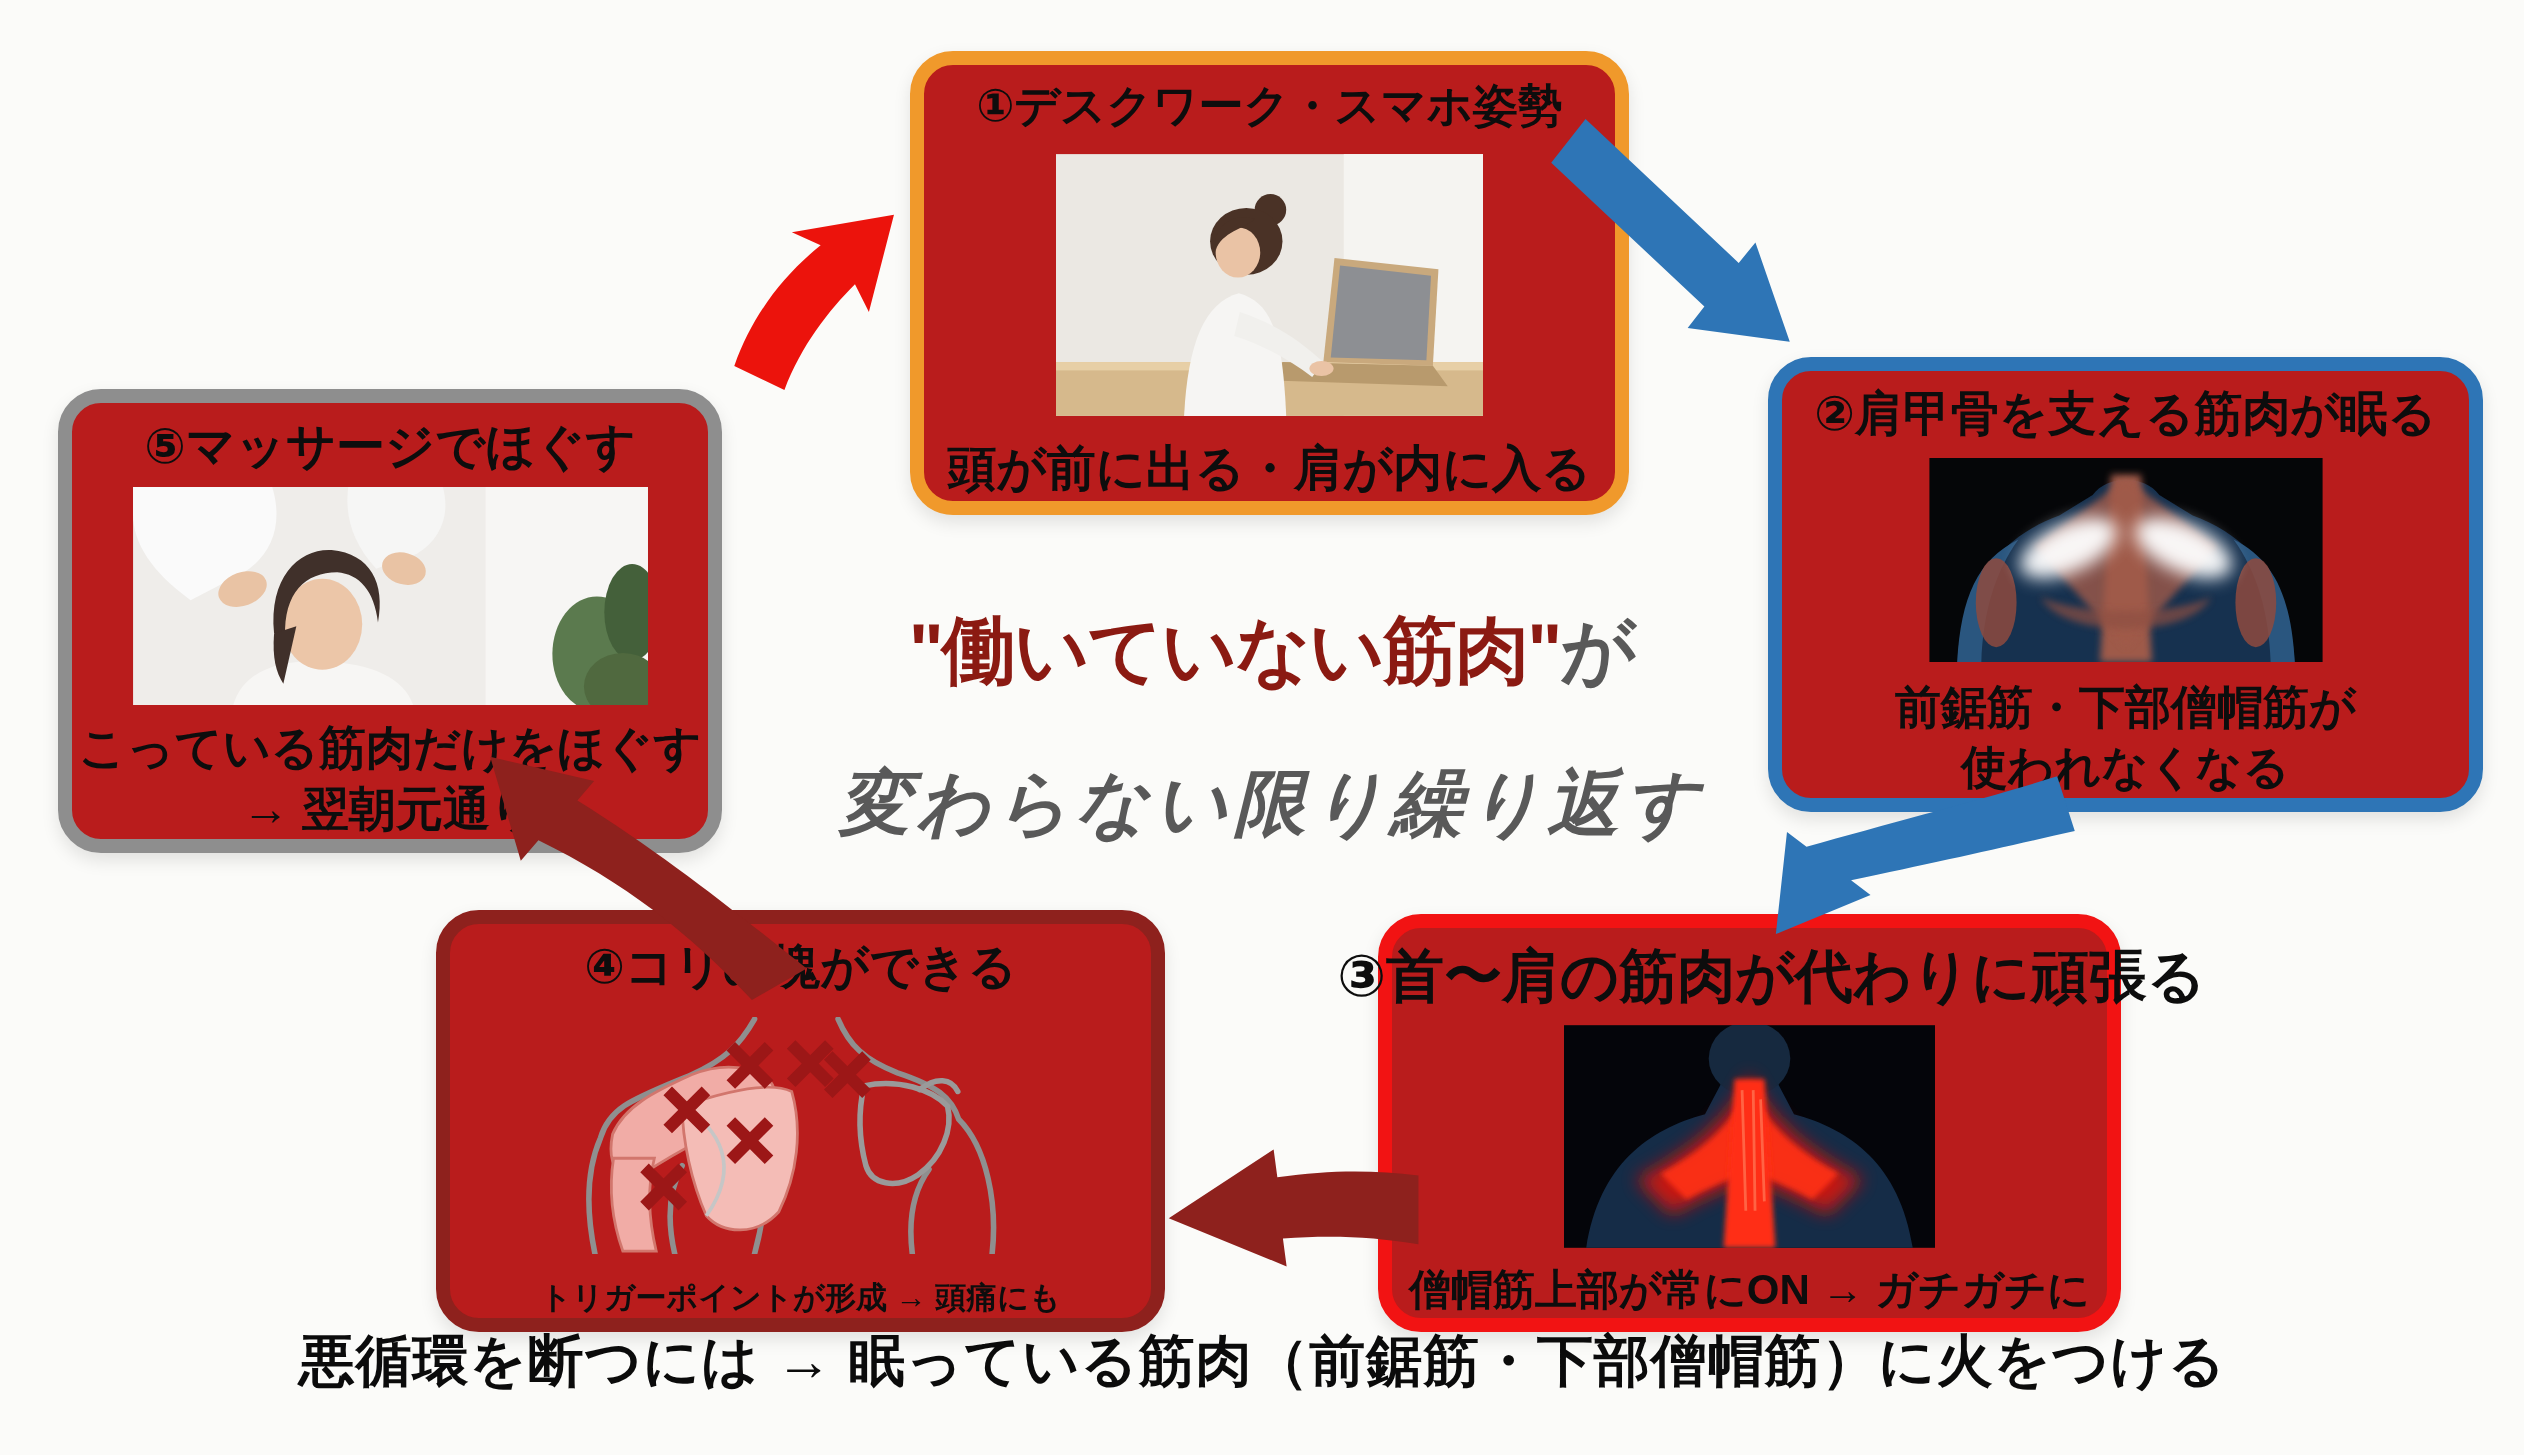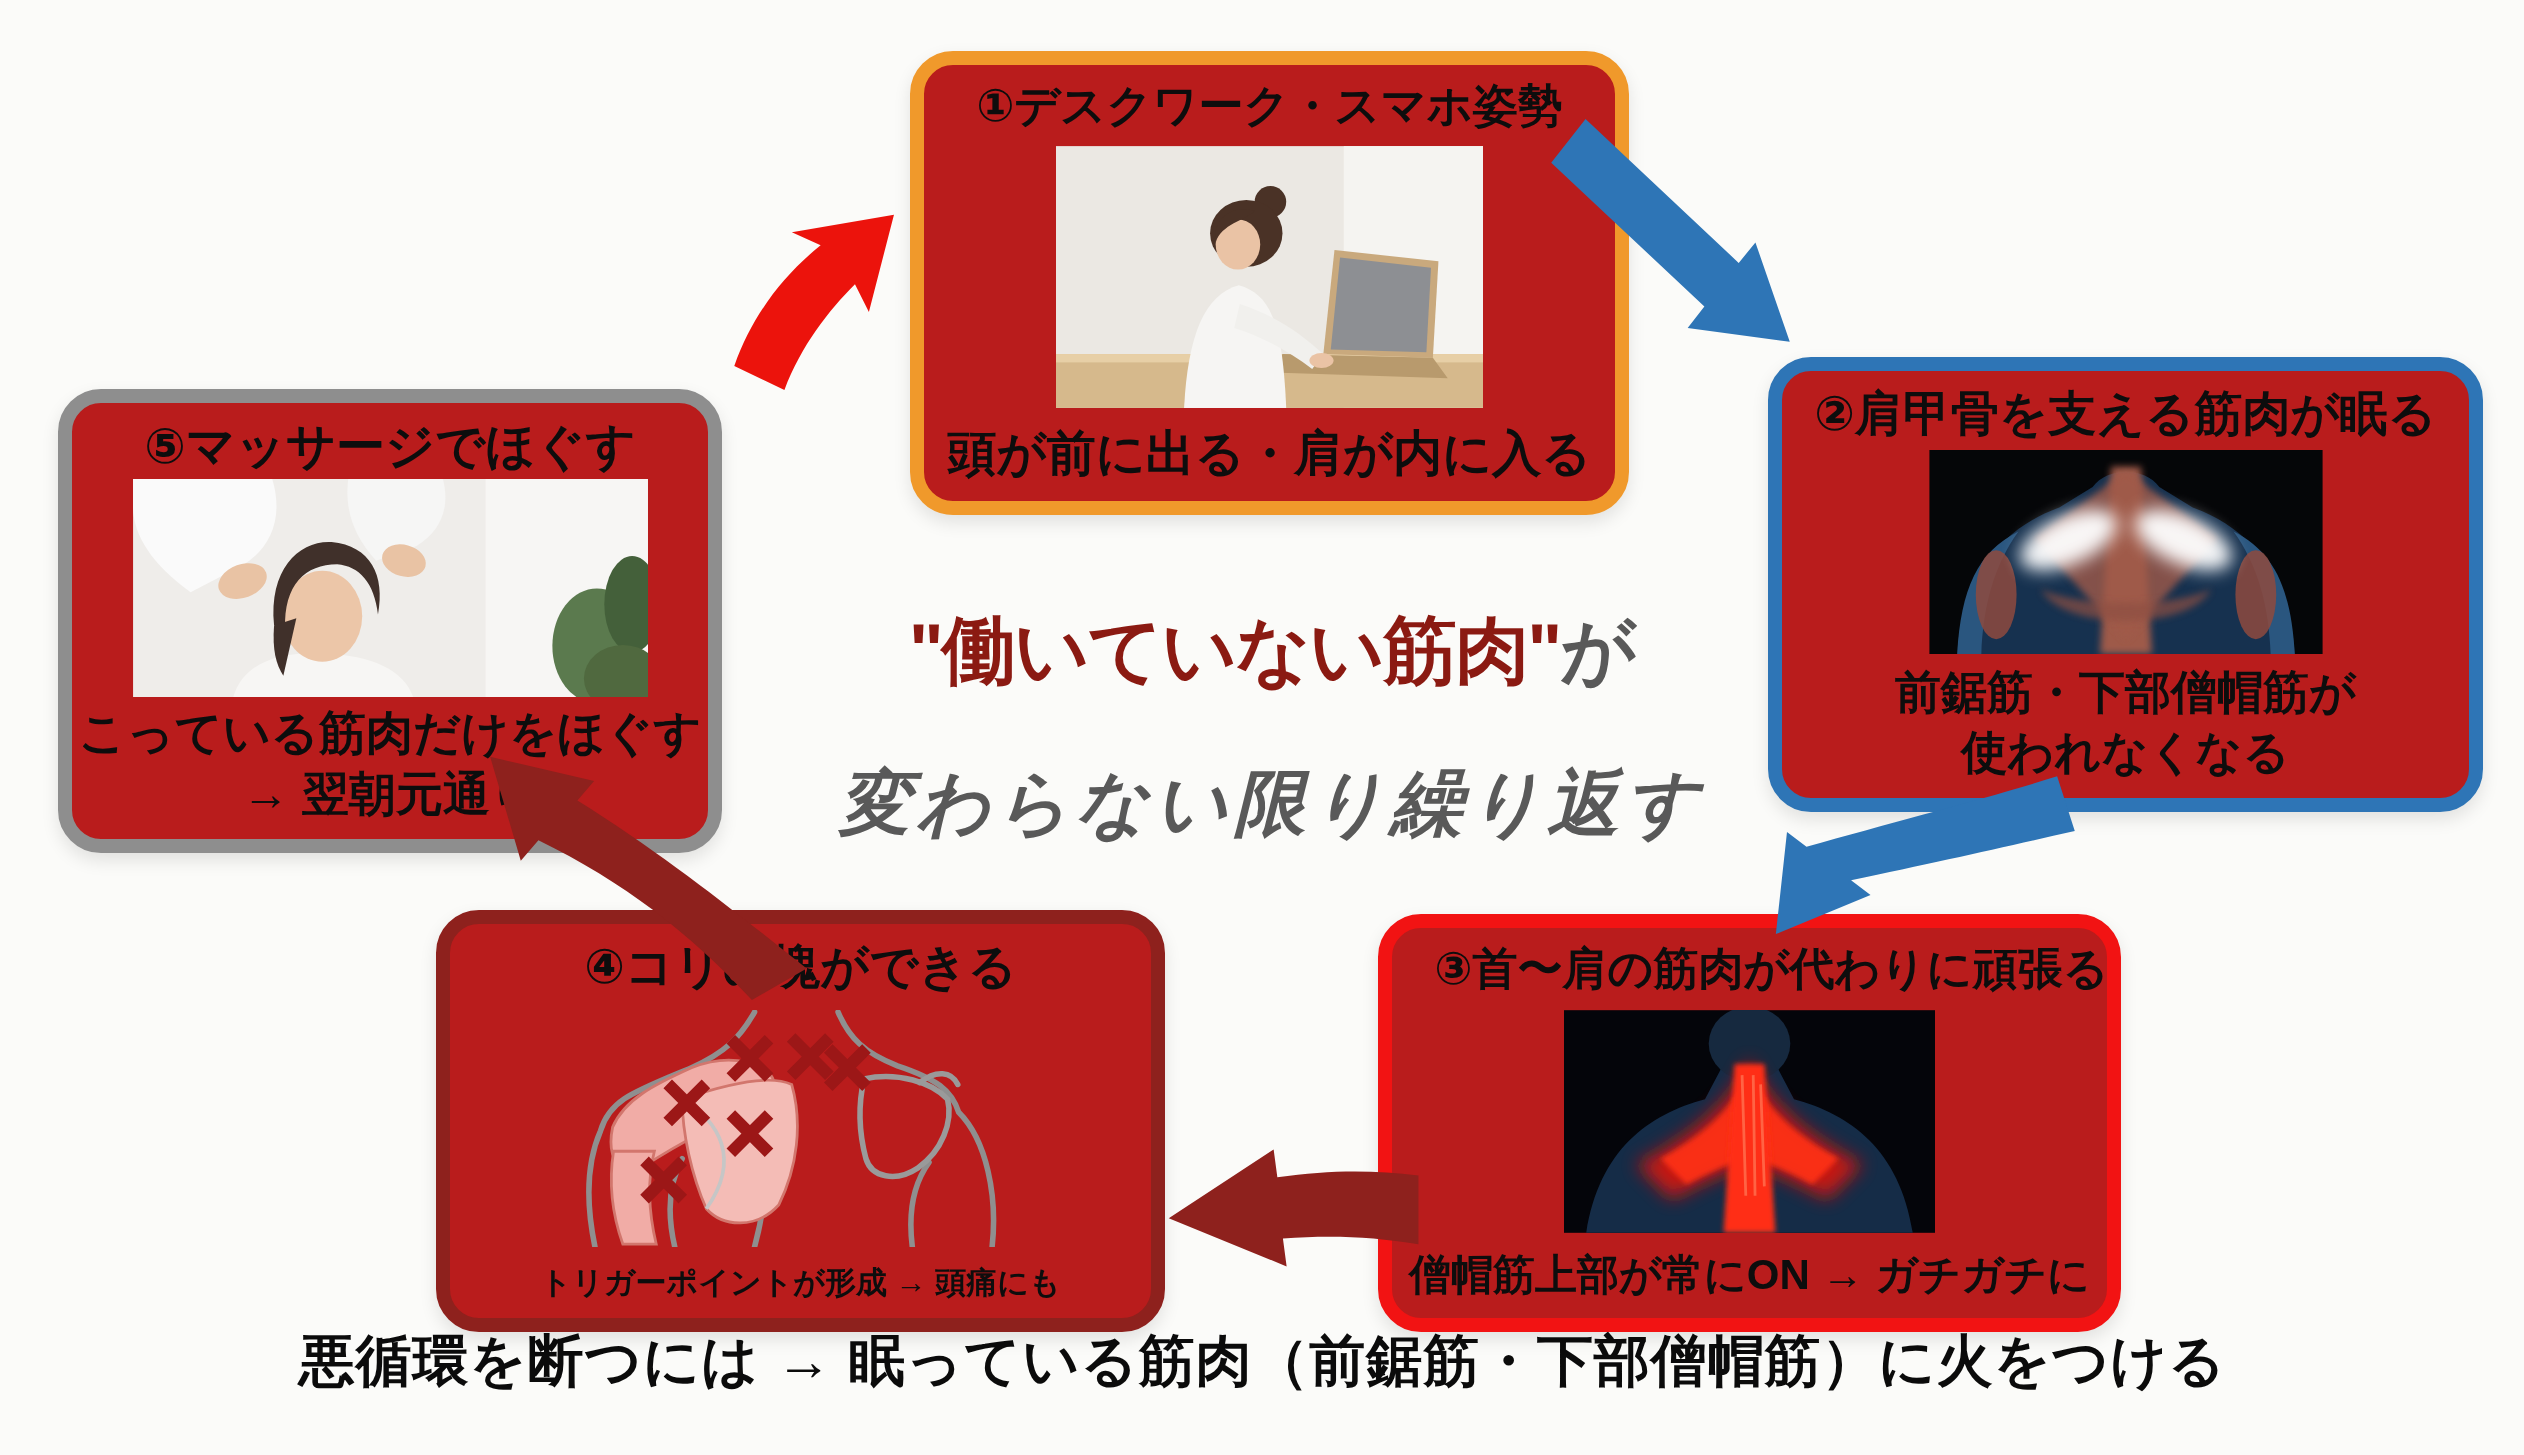--- a/index.html
+++ b/index.html
@@ -15,35 +15,35 @@
     display:flex;flex-direction:column;align-items:center;justify-content:space-between;
     box-shadow:0 7.4px 16.7px rgba(0,0,0,.10);
     z-index:2;box-sizing:border-box;
   }
   .box-title{
     font-weight:900;color:#0d0d0d;line-height:1.15;text-align:center;
     white-space:nowrap;padding-top:15px;
   }
   .box-caption{
     font-weight:900;color:#0d0d0d;text-align:center;line-height:1.3;
-    white-space:pre-line;padding-bottom:15px;
+    white-space:pre-line;
   }
   .box-image{flex:0 0 auto;display:block;}
   .box-image svg{display:block;}
 
   .box1{left:910px;top:51px;width:719px;height:464px;border:14px solid #f0992b;}
   .box1 .box-title{font-size:45px;}
   .box1 .box-caption{font-size:49px;}
 
   .box2{left:1768px;top:357px;width:715px;height:455px;border:14px solid #2e75b6;}
   .box2 .box-title{font-size:48px;}
   .box2 .box-caption{font-size:46px;}
 
   .box3{left:1378px;top:914px;width:743px;height:418px;border:14px solid #f21313;}
-  .box3 .box-title{font-size:45px;margin-left:44px;}
+  .box3 .box-title{font-size:58px;margin-left:44px;}
   .box3 .box-caption{font-size:42px;}
 
   .box4{left:436px;top:910px;width:729px;height:422px;border:14px solid #8e211d;}
   .box4 .box-title{font-size:48px;}
   .box4 .box-caption{font-size:31px;}
 
   .box5{left:58px;top:357px;width:664px;height:464px;border:14px solid #8e8e8e;margin-top:32px;}
   .box5 .box-title{font-size:49px;}
   .box5 .box-caption{font-size:47px;}
 

